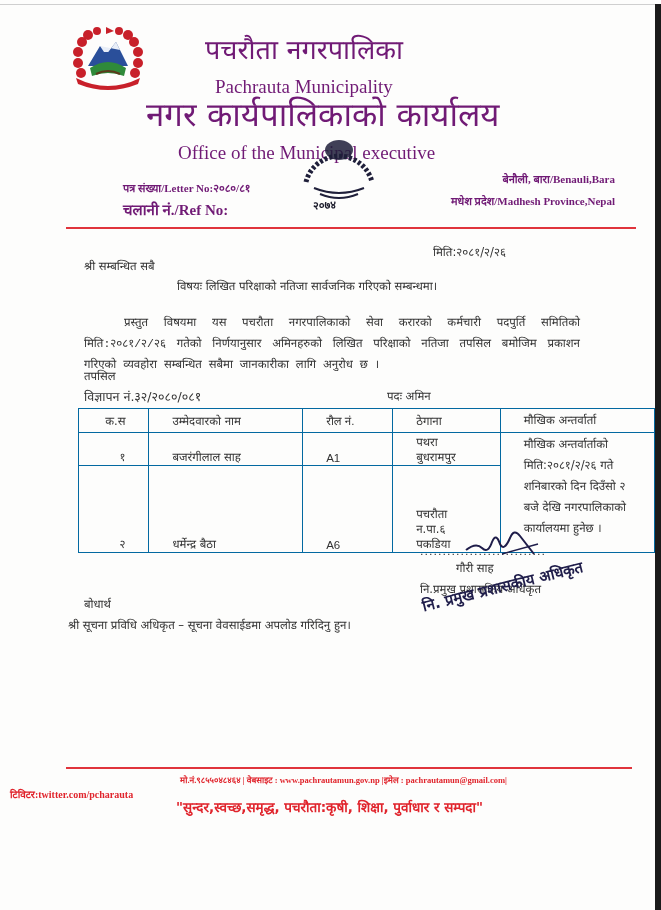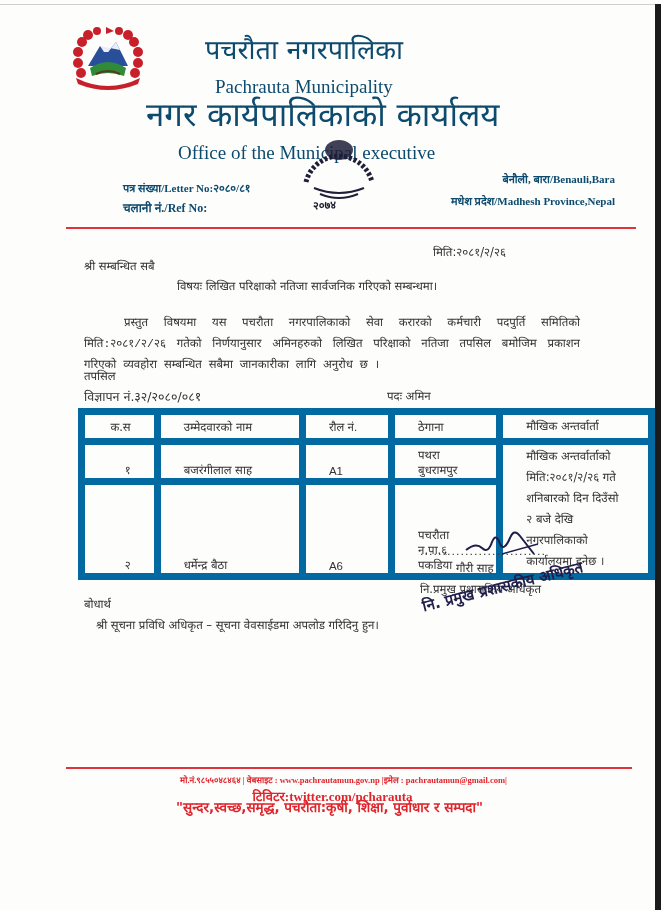--- a/index.html
+++ b/index.html
@@ -4,76 +4,76 @@
 <style>
   html, body { margin: 0; padding: 0; }
   body {
     width: 661px; height: 910px; background: #ffffff; position: relative; overflow: hidden;
     font-family: "DejaVu Sans", sans-serif; color: #2a2a2a;
   }
   .page { position: absolute; left: 0; top: 0; width: 655px; height: 910px; background: #fdfdfc; }
   .edge-right { position: absolute; right: 0; top: 4px; width: 6px; height: 906px; background: #1b1b1b; }
   .edge-top { position: absolute; left: 0; top: 4px; width: 655px; height: 1px; background: #cfcfcf; }
 
-  .red { color: #0c4a6e; }
+  .red { color: #701a75; }
   .serif { font-family: "Liberation Serif", "DejaVu Serif", serif; }
 
   
   .emblem { position: absolute; left: 70px; top: 26px; width: 76px; height: 66px; }
   .h-np { position: absolute; left: 205px; top: 34px; font-size: 27px; line-height: 32px; white-space: nowrap; }
   .h-en { position: absolute; left: 215px; top: 76px; font-size: 19px; line-height: 22px; white-space: nowrap; }
   .h-office-np { position: absolute; left: 146px; top: 95px; font-size: 33px; line-height: 40px; white-space: nowrap; }
   .h-office-en { position: absolute; left: 178px; top: 142px; font-size: 19px; line-height: 22px; white-space: nowrap; }
 
   .letter-no { position: absolute; left: 123px; top: 180px; font-size: 11px; font-weight: bold; white-space: nowrap; }
-  .ref-no { position: absolute; left: 123px; top: 199px; font-size: 12px; font-weight: bold; white-space: nowrap; }
+  .ref-no { position: absolute; left: 123px; top: 199px; font-size: 15px; font-weight: bold; white-space: nowrap; }
   .addr1 { position: absolute; right: 40px; top: 171px; font-size: 11px; font-weight: bold; white-space: nowrap; }
   .addr2 { position: absolute; right: 40px; top: 193px; font-size: 11px; font-weight: bold; white-space: nowrap; text-align: right; }
 
   .stamp { position: absolute; left: 294px; top: 136px; width: 90px; height: 84px; }
   .stamp-text { position: absolute; left: 313px; top: 197px; font-size: 11px; font-weight: bold; color: #1a1a2a; transform: rotate(-3deg); white-space: nowrap; }
 
   .rule-top { position: absolute; left: 66px; top: 227px; width: 570px; height: 2px; background: #e0343c; }
 
   
   .body-text { font-size: 11.5px; color: #333; white-space: nowrap; }
   .date { position: absolute; left: 433px; top: 244px; }
   .salutation { position: absolute; left: 84px; top: 258px; }
   .subject { position: absolute; left: 177px; top: 278px; }
   .para { position: absolute; left: 84px; top: 312px; width: 496px; font-size: 11.5px; line-height: 21px; color: #333; text-align: justify; text-align-last: left; font-family: Liberation Mono, monospace; }
   .para .indent { display: inline-block; width: 40px; }
   .tapasil { position: absolute; left: 84px; top: 368px; }
   .advert { position: absolute; left: 84px; top: 388px; font-size: 12.5px; }
   .post { position: absolute; left: 387px; top: 388px; }
 
   table.results { position: absolute; left: 78px; top: 408px; border-collapse: collapse; font-size: 11.5px; color: #333; }
-  table.results td, table.results th { border: 7px solid #0369a1; padding: 1px 23px; vertical-align: bottom; font-weight: normal; text-align: left; }
+  table.results td, table.results th { border: 1px solid #0369a1; padding: 1px 23px; vertical-align: bottom; font-weight: normal; text-align: left; }
   table.results th { height: 18px; vertical-align: middle; }
   .c-sn { width: 27px; text-align: right !important; }
   .c-name { width: 172px; }
   .c-roll { width: 74px; font-family: "Liberation Sans", sans-serif; }
   .c-addr { width: 84px; }
   .c-interview { width: 146px; vertical-align: top !important; line-height: 21px; }
   tr.r1 td { height: 18px; }
   tr.r2 td { height: 84px; margin-left: 8px; }
 
   
   .sig-dots { position: absolute; left: 420px; top: 545px; font-size: 11px; color: #333; letter-spacing: 1px; white-space: nowrap; }
   .sig-scribble { position: absolute; left: 462px; top: 524px; width: 80px; height: 36px; }
   .sig-name { position: absolute; left: 456px; top: 560px; }
   .sig-title { position: absolute; left: 420px; top: 581px; }
   .sig-stamp { position: absolute; left: 420px; top: 596px; font-size: 15px; font-weight: bold; color: #1f1d4a; transform: rotate(-14deg); transform-origin: left top; white-space: nowrap; }
 
   .cc-label { position: absolute; left: 84px; top: 596px; }
-  .cc-item { position: absolute; left: 96px; top: 617px; }
+  .cc-item { position: absolute; left: 68px; top: 617px; }
 
   
   .rule-bottom { position: absolute; left: 66px; top: 767px; width: 566px; height: 2px; background: #e0343c; }
   .foot1 { position: absolute; left: 0; width: 655px; top: 774px; text-align: center; font-size: 8.5px; font-weight: bold; color: #e0242c; white-space: nowrap; padding-left: 32px; box-sizing: border-box; }
-  .foot2 { position: absolute; left: 0; width: 655px; top: 787px; text-align: center; font-size: 13px; font-weight: bold; color: #e0242c; white-space: nowrap; padding-left: 10px; box-sizing: border-box; }
+  .foot2 { position: absolute; left: 0; width: 655px; top: 787px; text-align: left; font-size: 10px; font-weight: bold; color: #e0242c; white-space: nowrap; padding-left: 10px; box-sizing: border-box; }
   .foot3 { position: absolute; left: 0; width: 655px; top: 798px; text-align: center; font-size: 13.5px; font-weight: bold; color: #e0242c; white-space: nowrap; padding-left: 4px; box-sizing: border-box; }
 </style>
 </head>
 <body>
 
 <div class="page">
   <div class="edge-top"></div>
 
   <svg class="emblem" viewBox="0 0 76 66">
     <g fill="#c8202a">

